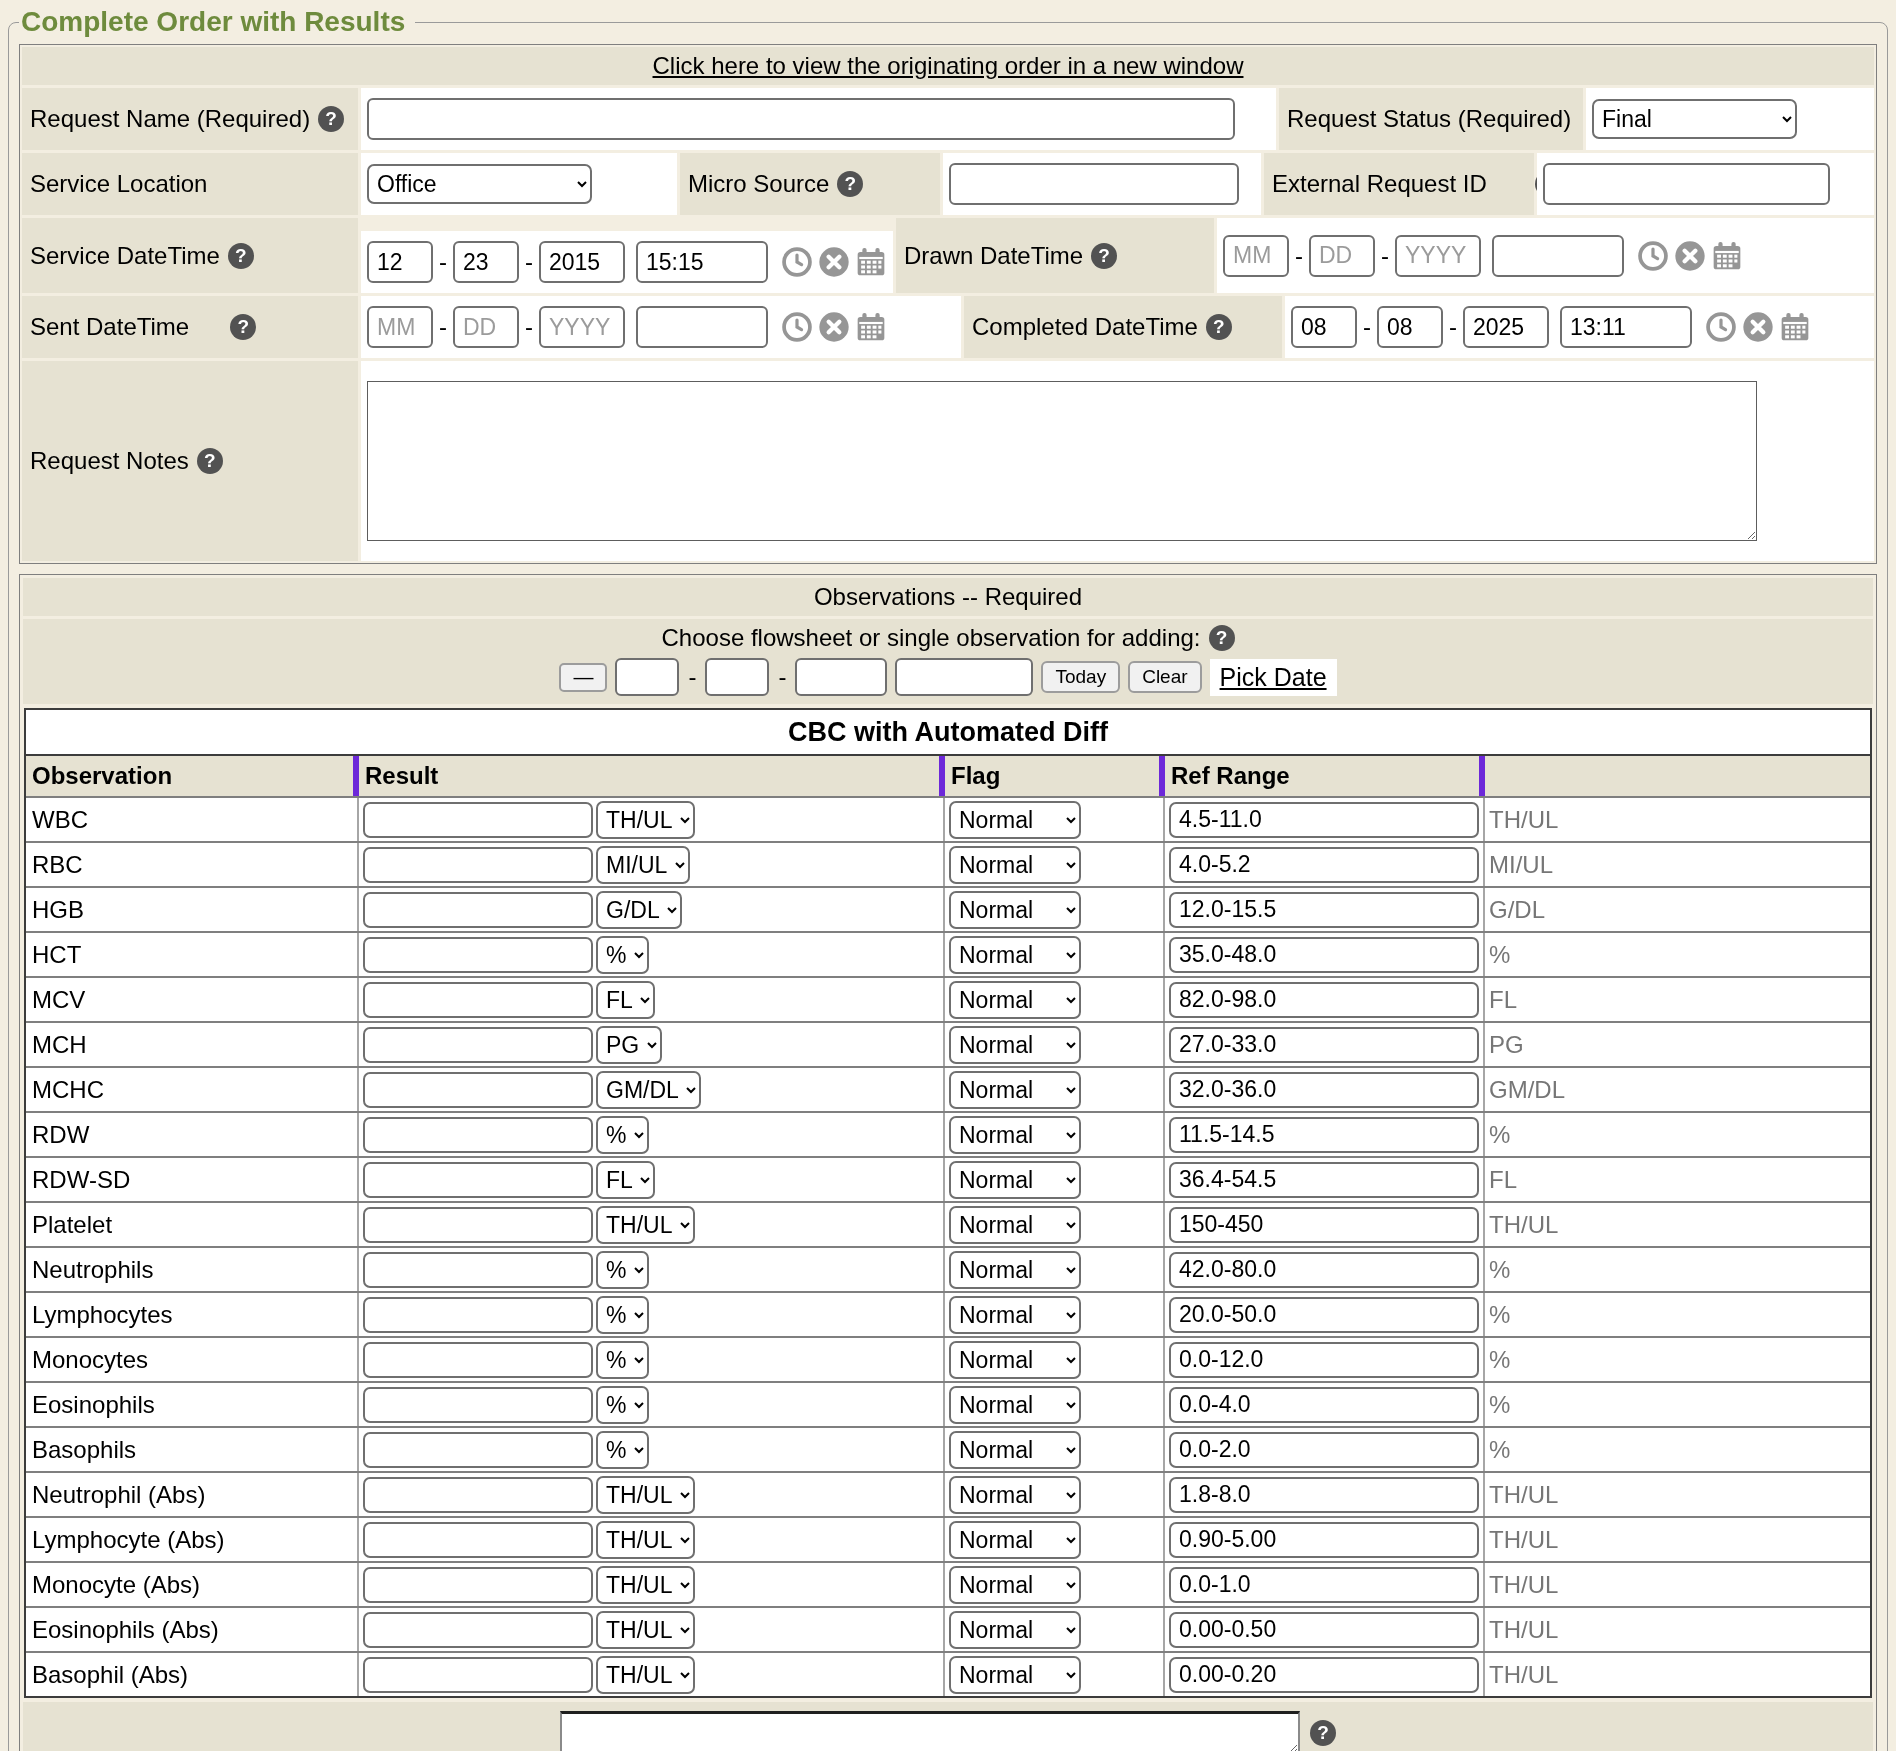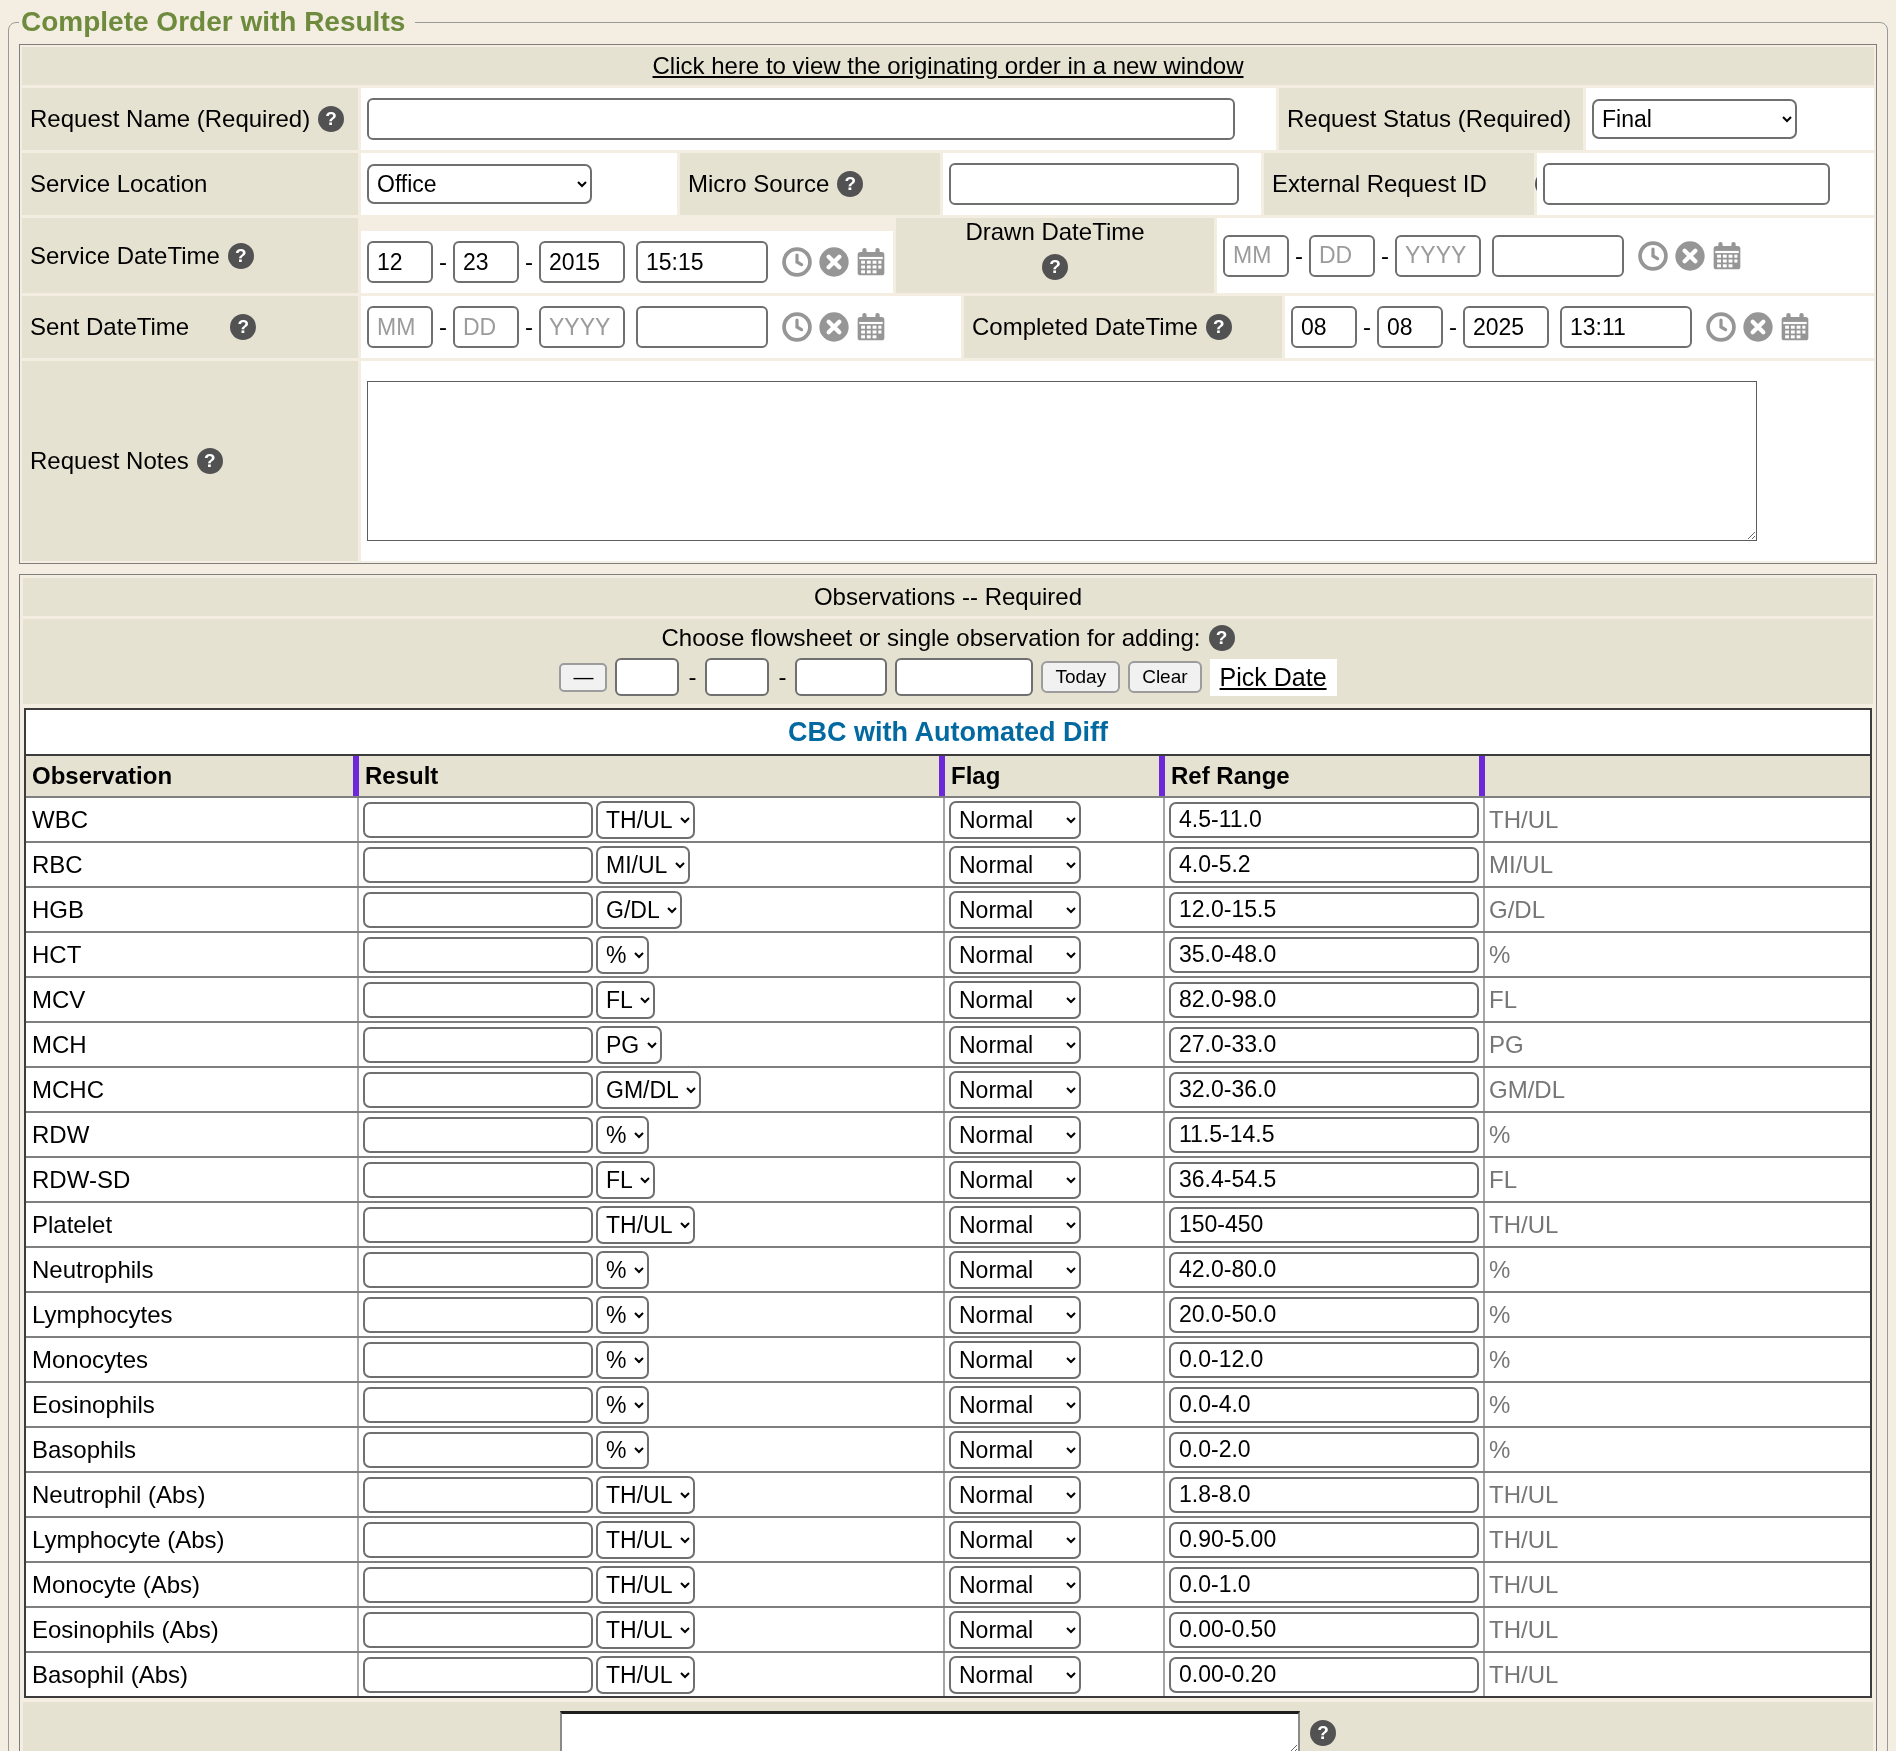--- a/index.html
+++ b/index.html
@@ -87,21 +87,21 @@
     padding:3px 12px; cursor:pointer;
   }
   button.minus { font-size:20px; padding:1px 12px; border-radius:5px; }
   .pickwrap { background:#fff; padding:4px 10px; }
   .pickwrap a { font-size:25px; }
 
   
   .cbc { border:2px solid #3c3c3c; background:#fff; margin:1px; }
   .cbc-title {
     height:46px; display:flex; align-items:center; justify-content:center;
-    color:#0369a1; font-weight:bold; font-size:27px;
+    color:#000000; font-weight:bold; font-size:27px;
     border-bottom:2px solid #3c3c3c;
   }
   .cbc-head, .cbc-row {
     display:grid;
     grid-template-columns:333px 586px 220px 320px 1fr;
   }
   .cbc-head { background:#E6E2D2; font-weight:bold; height:40px; }
   .cbc-head > div {
     display:flex; align-items:center; padding-left:6px;
     border-right:6px solid #6d28d9;
@@ -227,21 +227,21 @@
                 <rect x="8.9" y="14.6" width="2.9" height="2.3"></rect>
                 <rect x="13.2" y="14.6" width="2.9" height="2.3"></rect>
                 <rect x="17.5" y="14.6" width="2.3" height="2.3"></rect>
                 <rect x="4.6" y="18.2" width="2.9" height="2.3"></rect>
                 <rect x="8.9" y="18.2" width="2.9" height="2.3"></rect>
                 <rect x="13.2" y="18.2" width="2.9" height="2.3"></rect>
               </g>
             </svg>
         </span>
       </div>
-      <div class="cell lab" style="width:318px;flex-direction:column;">
+      <div class="cell lab" style="width:318px;">
         <span>Drawn DateTime</span>
         <span class="qicon">?</span>
       </div>
       <div class="cell wht grow">
         <input class="inp w66" placeholder="MM" style="">
         <span class="dash">-</span>
         <input class="inp w66" placeholder="DD" style="">
         <span class="dash">-</span>
         <input class="inp w86" placeholder="YYYY" style="">
         <input class="inp w132" style="margin-left: 6px;">

